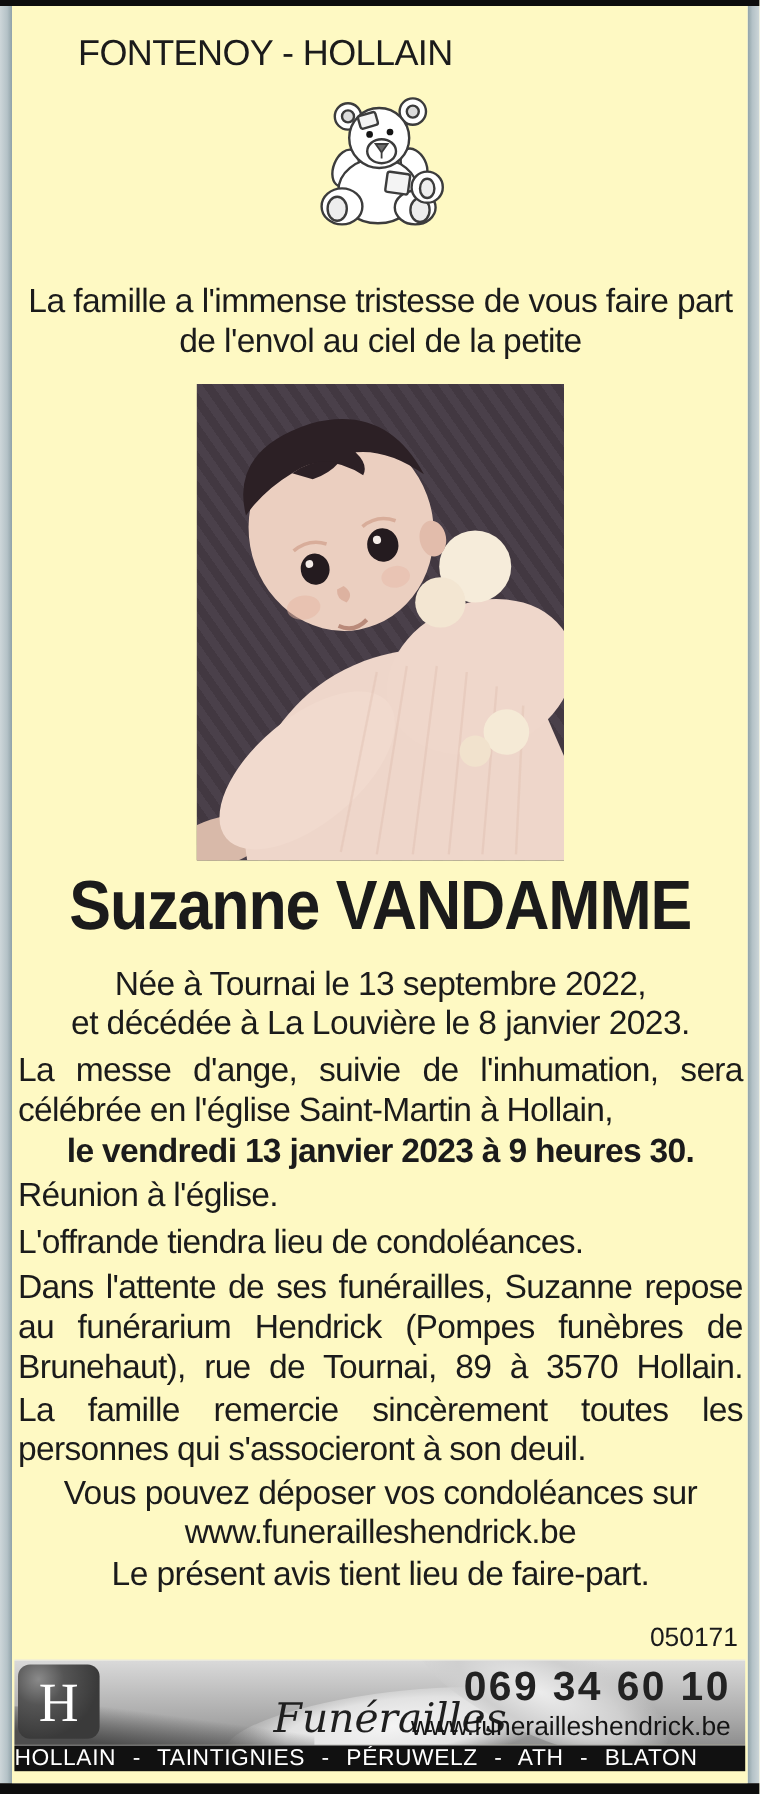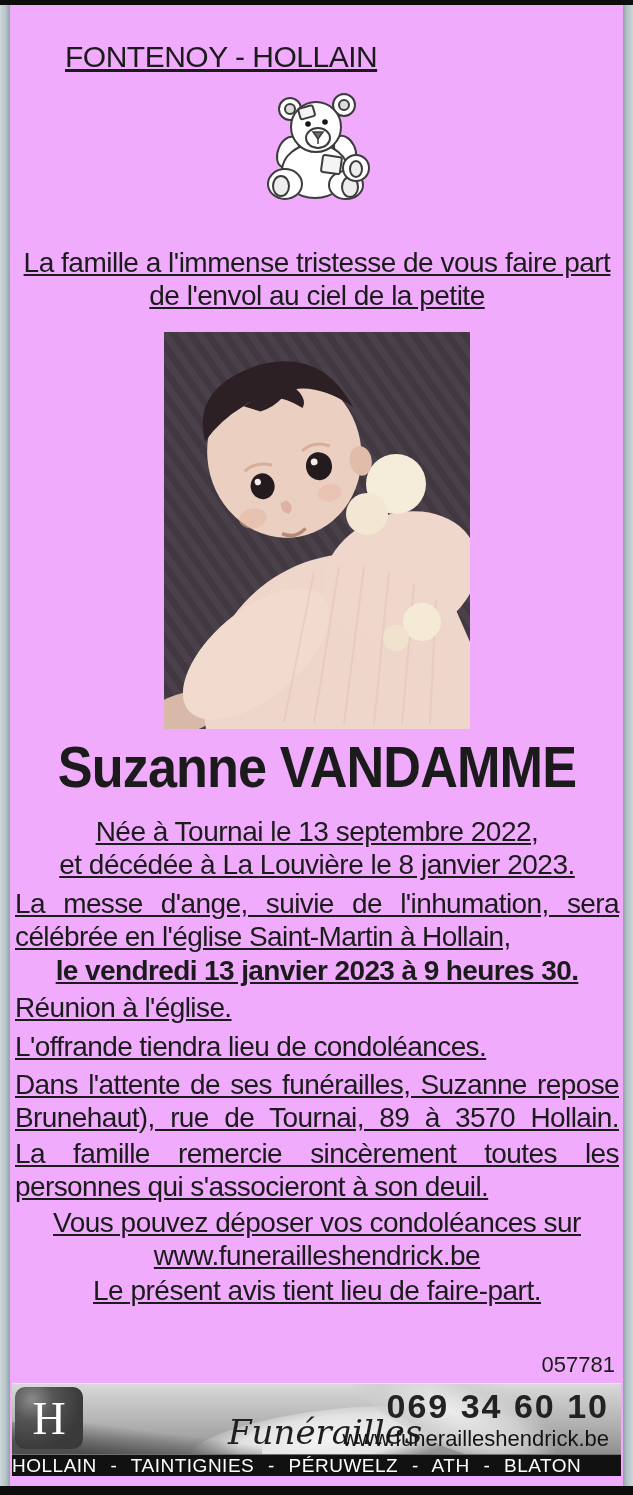--- a/index.html
+++ b/index.html
@@ -7,22 +7,22 @@
     width:633px;height:1495px;position:relative;background:#ffffff;
     font-family:"Liberation Sans",sans-serif;color:#1b1b1b;overflow:hidden;
   }
   
   .frame-top{position:absolute;top:0;left:0;right:0;height:5px;background:#0d0d0d;}
   .frame-bottom{position:absolute;bottom:0;left:0;right:0;height:9px;background:#0d0d0d;}
   .strip{position:absolute;top:5px;bottom:9px;width:10px;}
   .strip.left{left:0;background:linear-gradient(to right,#cdd6d9,#b4c2c7 60%,#8fa2a8);}
   .strip.right{right:0;background:linear-gradient(to left,#cdd6d9,#b4c2c7 60%,#8fa2a8);}
 
-  .page{position:absolute;top:5px;bottom:9px;left:10px;right:10px;background:#f0abfc;
-        padding:36px 4px 0 5px;box-sizing:border-box;text-decoration:underline;}
+  .page{position:absolute;top:5px;bottom:9px;left:10px;right:10px;background:#fef9c3;
+        padding:24px 4px 0 5px;box-sizing:border-box;}
 
   .region{font-size:30px;letter-spacing:-0.5px;margin-left:50px;line-height:32px;}
 
   .teddy{display:block;margin:15px auto 0;}
 
   .intro{margin-top:40px;text-align:center;font-size:28px;line-height:33px;letter-spacing:-0.5px;}
 
   .photo{width:306px;height:397px;margin:20px auto 0;position:relative;
          background:repeating-linear-gradient(55deg,#4a404a 0 7px,#423841 7px 14px);overflow:hidden;}
   .photo svg{position:absolute;inset:0;}
@@ -166,36 +166,37 @@
     <div>célébrée en l'église Saint-Martin à Hollain,</div>
   </div>
 
   <div class="para bolddate centered">le vendredi 13 janvier 2023 à 9 heures 30.</div>
 
   <div class="para single">Réunion à l'église.</div>
   <div class="para single2">L'offrande tiendra lieu de condoléances.</div>
 
   <div class="para repose">
     <div class="jline">Dans l'attente de ses funérailles, Suzanne repose</div>
+    <div class="jline">au funérarium Hendrick (Pompes funèbres de</div>
     <div class="jline">Brunehaut), rue de Tournai, 89 à 3570 Hollain.</div>
   </div>
 
   <div class="para thanks">
     <div class="jline">La famille remercie sincèrement toutes les</div>
     <div>personnes qui s'associeront à son deuil.</div>
   </div>
 
   <div class="centered condol">
     <div>Vous pouvez déposer vos condoléances sur</div>
     <div>www.funerailleshendrick.be</div>
   </div>
 
   <div class="centered notice">Le présent avis tient lieu de faire-part.</div>
 
-  <div class="ref">057781</div>
+  <div class="ref">050171</div>
 
   <div class="footer">
     <div class="banner">
       <div class="lily1"></div>
       <div class="lily2"></div>
       <div class="darkcorner"></div>
       <div class="logo">
         <span>H</span>
       </div>
       <div class="script">Funérailles</div>

